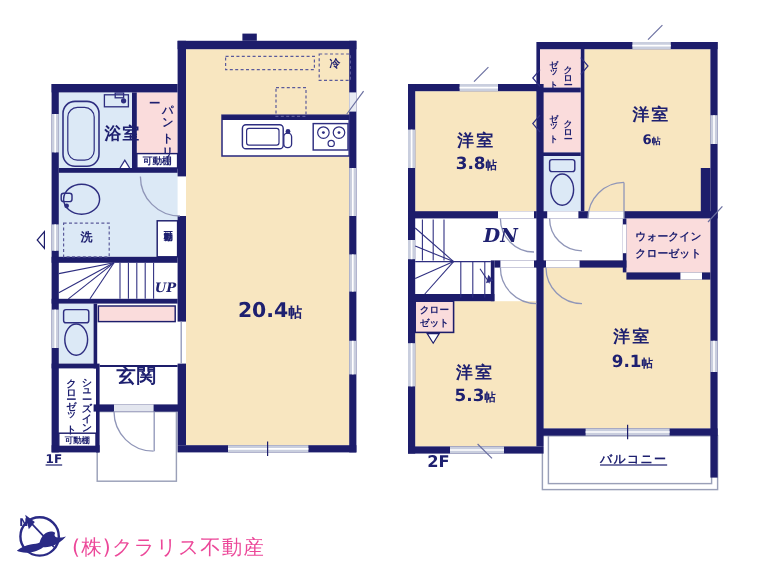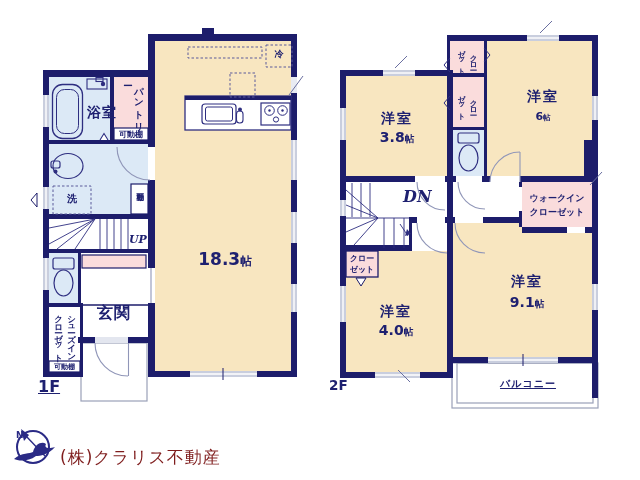--- a/index.html
+++ b/index.html
@@ -5,21 +5,21 @@
   html,body{margin:0;padding:0;background:#fff;}
   .canvas{position:relative;width:640px;height:480px;background:#ffffff;overflow:hidden;
           font-family:"DejaVu Sans","Liberation Sans",sans-serif;}
   .plan-svg{position:absolute;left:0;top:0;}
   .lbl{position:absolute;color:#1e2070;font-weight:bold;line-height:1.15;}
   .ctr{text-align:center;}
   .v{writing-mode:vertical-rl;}
   .pre{white-space:pre-line;}
   .it{font-family:"DejaVu Serif","Liberation Serif",serif;font-style:italic;}
   .unit{font-size:0.68em;}
-  .gray{color:#7f1d1d;font-weight:normal;letter-spacing:1px;}
+  .gray{color:#ec4899;font-weight:normal;letter-spacing:1px;}
 </style>
 </head>
 <body>
 
 <div class="canvas">
 
 <svg class="plan-svg" width="640" height="480" viewBox="0 0 640 480">
 
   <g>
 
@@ -264,43 +264,43 @@
     <path d="M14,459 C22,452 30,454 33,452 C35,444 42,441 46,444 C44,448 48,449 55,447 C48,455 40,456 36,456 C28,462 18,461 14,459 Z" fill="#2a2a85"></path>
   </g>
 </svg>
 
 <div class="lbl ctr" style="left:82px;top:104px;width:40px;font-size:14px;letter-spacing:1px;">浴室</div>
 <div class="lbl v" style="left:122px;top:80px;height:48px;font-size:9.5px;letter-spacing:1px;">パントリー</div>
 <div class="lbl ctr" style="left:114px;top:130px;width:34px;font-size:8px;">可動棚</div>
 <div class="lbl ctr" style="left:56px;top:193px;width:32px;font-size:10px;">洗</div>
 <div class="lbl v" style="left:135px;top:187px;height:26px;font-size:7.5px;">可動棚</div>
 <div class="lbl it" style="left:129px;top:234px;font-size:11px;">UP</div>
-<div class="lbl ctr" style="left:180px;top:250px;width:90px;font-size:17px;"><span>18.3</span><span class="unit">帖</span></div>
+<div class="lbl ctr" style="left:180px;top:250px;width:90px;font-size:17px;"><span>20.4</span><span class="unit">帖</span></div>
 <div class="lbl ctr" style="left:266px;top:49px;width:26px;font-size:9px;">冷</div>
 <div class="lbl ctr" style="left:94px;top:304px;width:40px;font-size:16px;letter-spacing:1px;">玄関</div>
 <div class="lbl v pre" style="left:52px;top:309px;height:58px;font-size:8.5px;line-height:13px;">シューズイン
 クローゼット</div>
 <div class="lbl ctr" style="left:49px;top:363px;width:31px;font-size:7px;">可動棚</div>
-<div class="lbl" style="left:38px;top:378px;font-size:16px;text-decoration:underline;">1F</div>
+<div class="lbl" style="left:38px;top:378px;font-size:10px;text-decoration:underline;">1F</div>
 
 <div class="lbl v pre ctr" style="left:455px;top:43px;height:29px;font-size:7.5px;line-height:12px;">クロー
 ゼット</div>
 <div class="lbl v pre ctr" style="left:455px;top:88px;height:29px;font-size:7.5px;line-height:12px;">クロー
 ゼット</div>
 <div class="lbl ctr" style="left:362px;top:110px;width:70px;font-size:14px;letter-spacing:2px;">洋室</div>
 <div class="lbl ctr" style="left:362px;top:129px;width:70px;font-size:14px;"><span>3.8</span><span class="unit">帖</span></div>
 <div class="lbl ctr" style="left:508px;top:88px;width:70px;font-size:14px;letter-spacing:2px;">洋室</div>
 <div class="lbl ctr" style="left:508px;top:111px;width:70px;font-size:11px;"><span>6</span><span class="unit">帖</span></div>
 <div class="lbl it" style="left:378px;top:188px;font-size:16px;margin-left:25px;">DN</div>
 <div class="lbl pre ctr" style="left:520px;top:192px;width:74px;font-size:9px;line-height:13.5px;">ウォークイン
 クローゼット</div>
 <div class="lbl pre ctr" style="left:346px;top:254px;width:32px;font-size:8px;line-height:10.5px;">クロー
 ゼット</div>
 <div class="lbl ctr" style="left:361px;top:303px;width:70px;font-size:14px;letter-spacing:2px;">洋室</div>
-<div class="lbl ctr" style="left:361px;top:322px;width:70px;font-size:14px;"><span>4.0</span><span class="unit">帖</span></div>
+<div class="lbl ctr" style="left:361px;top:322px;width:70px;font-size:14px;"><span>5.3</span><span class="unit">帖</span></div>
 <div class="lbl ctr" style="left:492px;top:273px;width:70px;font-size:14px;letter-spacing:2px;">洋室</div>
 <div class="lbl ctr" style="left:492px;top:294px;width:70px;font-size:14px;"><span>9.1</span><span class="unit">帖</span></div>
 <div class="lbl ctr" style="left:488px;top:378px;width:80px;font-size:10px;letter-spacing:1px;text-decoration:underline;">バルコニー</div>
-<div class="lbl" style="left:329px;top:378px;font-size:13.5px;">2F</div>
+<div class="lbl" style="left:356px;top:378px;font-size:13.5px;">2F</div>
 
 <div class="lbl gray" style="left:60px;top:448px;font-size:17px;">(株)クラリス不動産</div>
 
 </div>
 
 </body></html>

